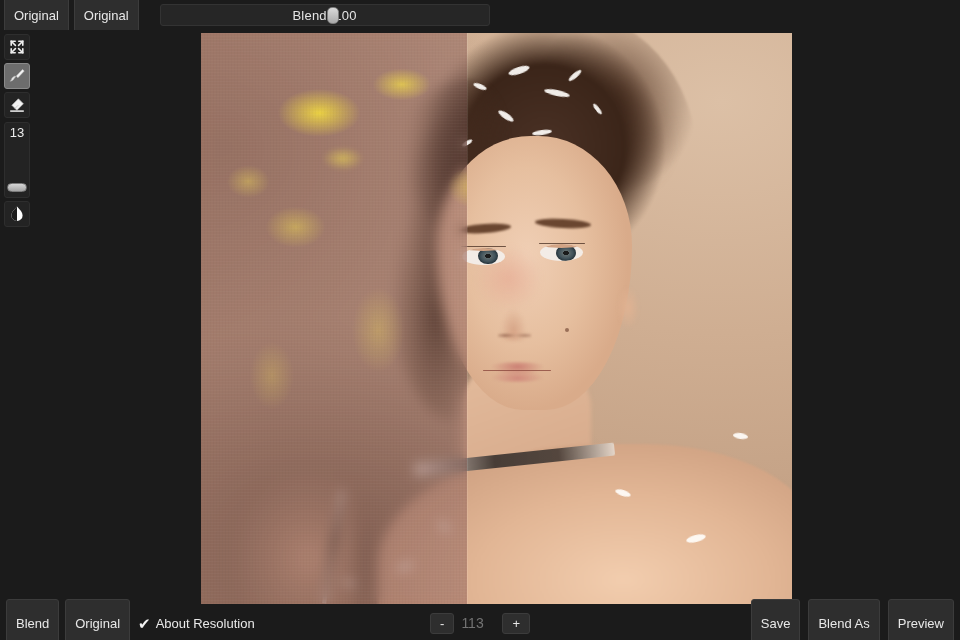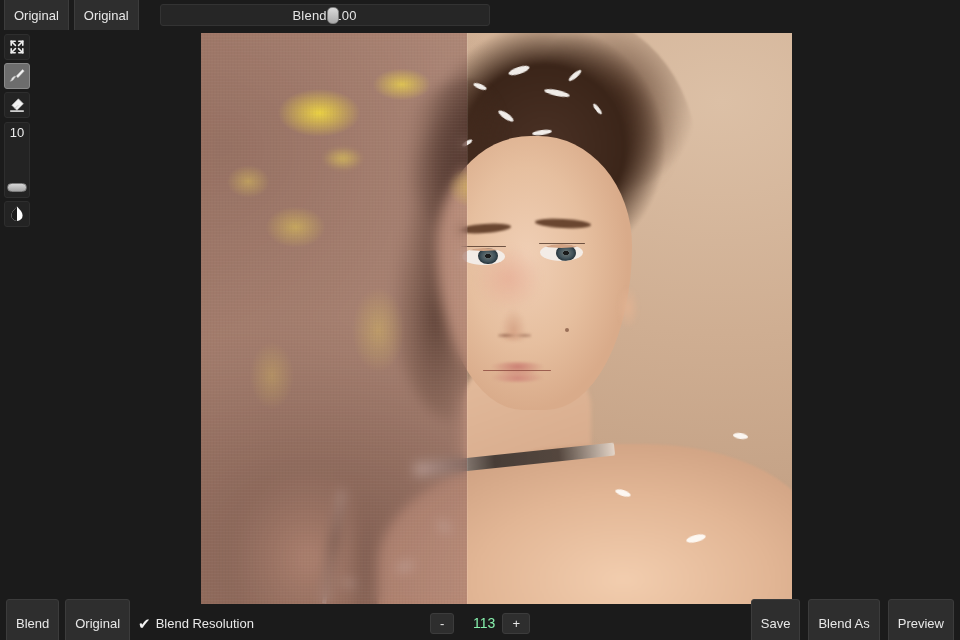--- a/index.html
+++ b/index.html
@@ -390,21 +390,21 @@
     color: #e9e9e9; font-size: 13px;
     cursor: pointer; margin-left: 2px;
   }
   .chkmark { color: #f2f2f2; font-size: 15px; line-height: 15px; }
   .zoomgrp {
     position: absolute; left: 0; right: 0;
     display: flex; justify-content: center; align-items: center; gap: 7px;
     pointer-events: none;
   }
   .zoomgrp > * { pointer-events: auto; }
-  .zoomval { color: #86efac; font-size: 14px; min-width: 34px; text-align: right; }
+  .zoomval { color: #737373; font-size: 14px; min-width: 34px; text-align: left; }
   .zbtn { padding: 2px 9px; font-size: 13px; }
   .spacer { flex: 1 1 auto; }
   .right-grp { display: flex; gap: 8px; align-items: center; }
 </style>
 </head>
 <body>
 
 <div id="app">
 
   <div class="topbar">
@@ -452,21 +452,21 @@
         <span>
           <svg width="18" height="18" viewBox="0 0 18 18">
             <path d="M10.4 2.8 L15.4 7.8 L8.9 14.3 L3.9 9.3 z" fill="#f2f2f2" stroke="#b9b9b9" stroke-width=".7"></path>
             <path d="M7.0 12.4 L10.2 9.2" stroke="#b9b9b9" stroke-width=".7" fill="none"></path>
             <rect x="2.2" y="14.3" width="13.6" height="1.6" fill="#e3e3e3"></rect>
           </svg>
         </span>
       </div>
 
       <div class="sizebox">
-        <span class="val">10</span>
+        <span class="val">13</span>
         <span class="vtrack">
           <span class="vknob"></span>
         </span>
       </div>
 
       <div class="tool">
         <span>
           <svg width="18" height="18" viewBox="0 0 18 18">
             <path d="M9 1.6 C12.2 5.0 14.6 7.4 14.6 10.4 A5.6 5.6 0 0 1 3.4 10.4 C3.4 7.4 5.8 5.0 9 1.6 z" fill="#ffffff"></path>
             <path d="M9 1.6 C5.8 5.0 3.4 7.4 3.4 10.4 A5.6 5.6 0 0 0 9 16.0 z" fill="#1d1d1d"></path>
@@ -545,21 +545,21 @@
       </div>
     </div>
   </div>
 
   <div class="bottombar">
     <button class="btn">Blend</button>
     <button class="btn">Original</button>
 
     <label class="chk">
       <span class="chkmark">✔</span>
-      <span>Blend Resolution</span>
+      <span>About Resolution</span>
     </label>
 
     <div class="zoomgrp">
       <button class="btn zbtn">-</button>
       <span class="zoomval">113</span>
       <button class="btn zbtn">+</button>
     </div>
 
     <div class="spacer"></div>
 

